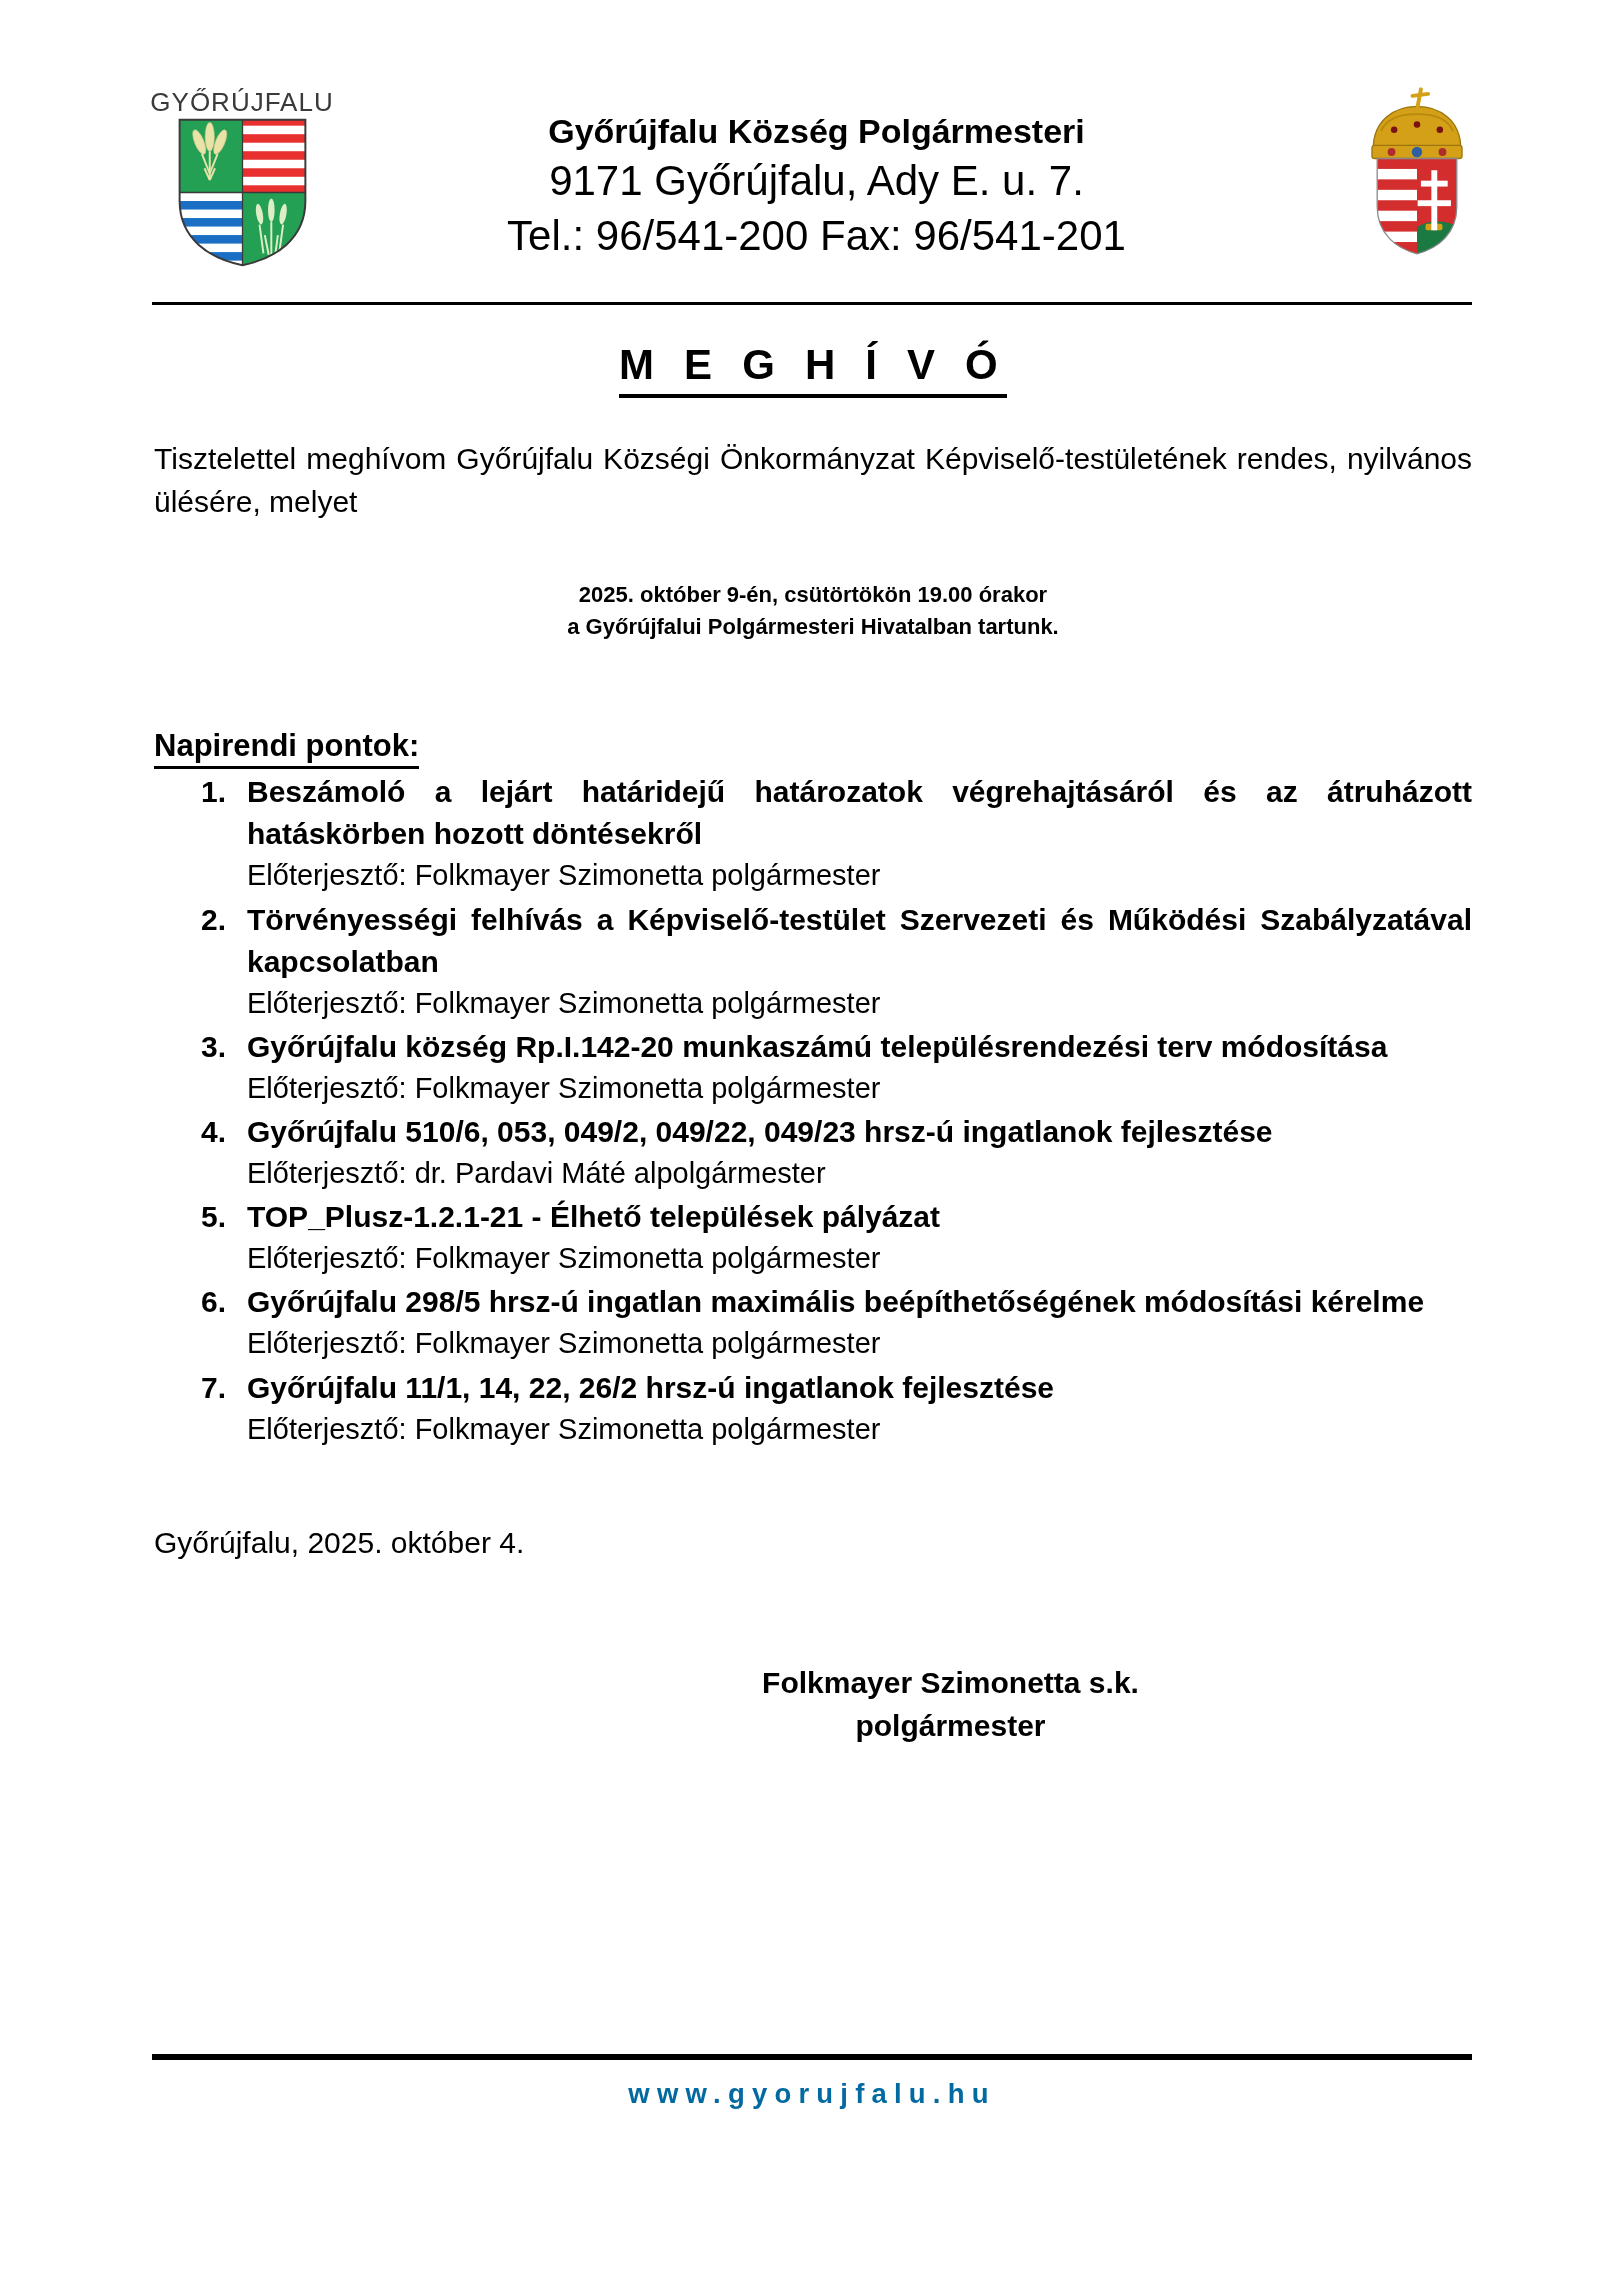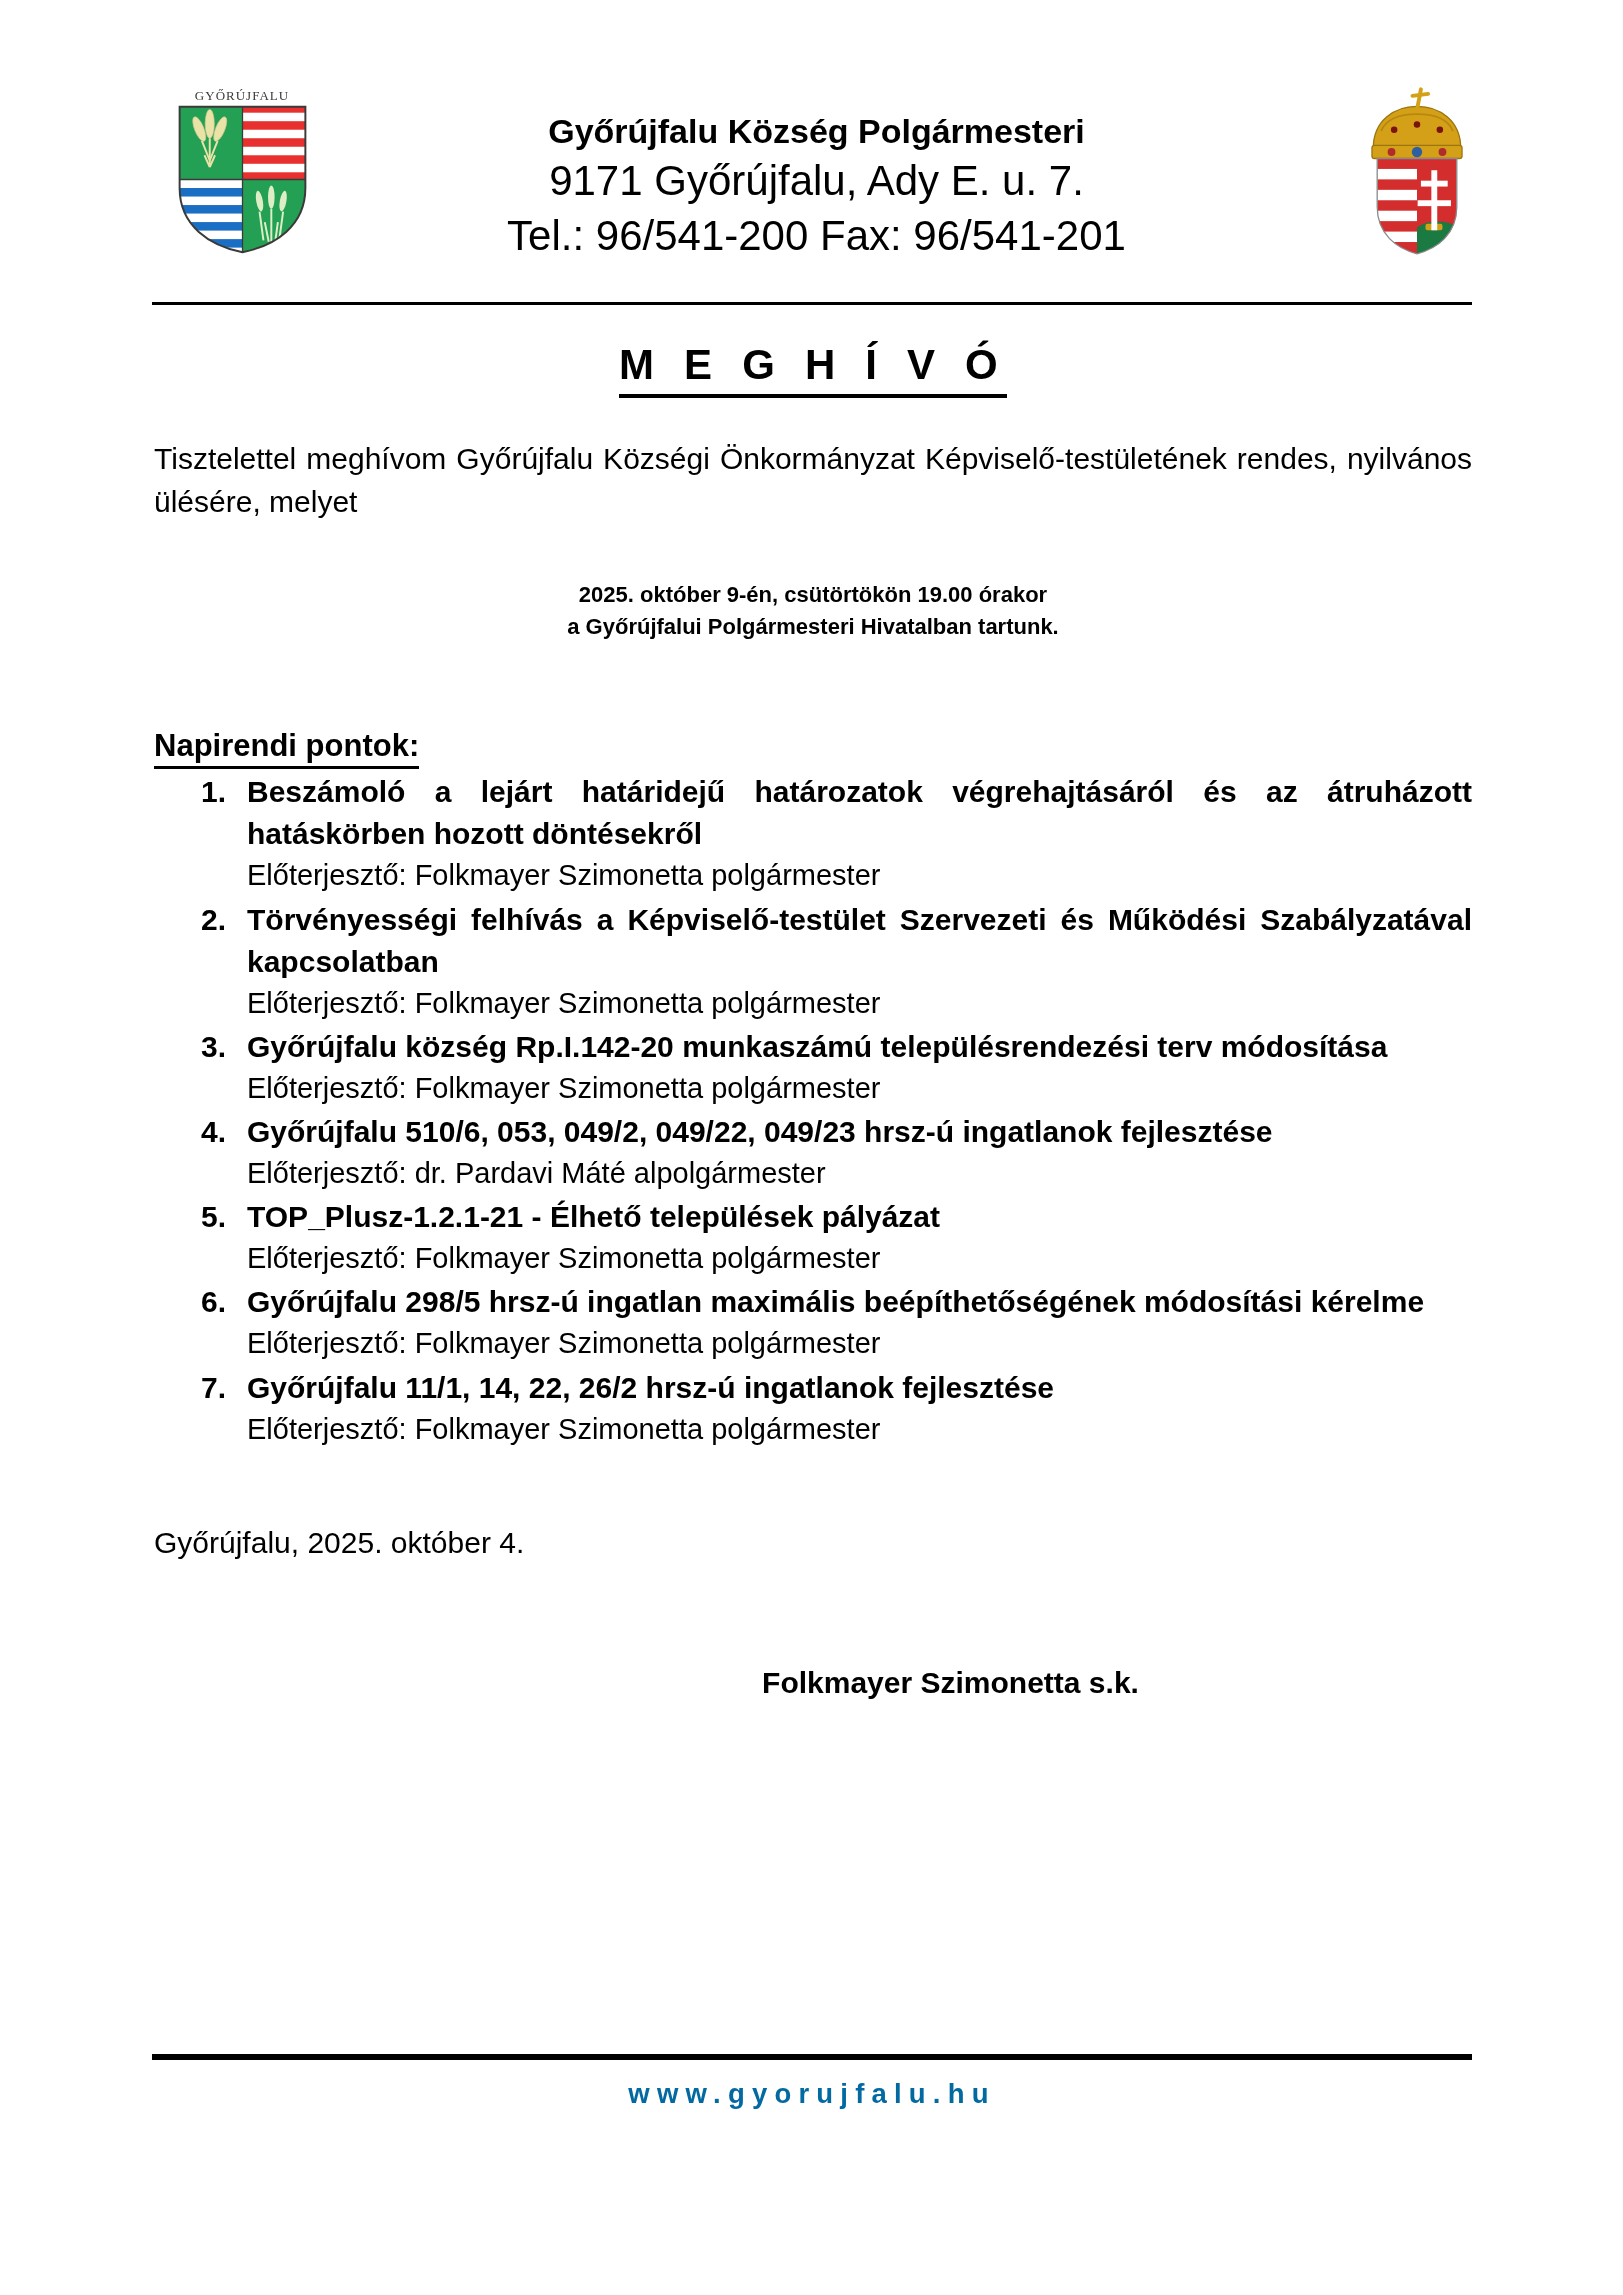--- a/index.html
+++ b/index.html
@@ -35,22 +35,22 @@
   }
   .crest-left {
     width: 216px;
     margin-left: 134px;
     display: flex;
     flex-direction: column;
     align-items: center;
     padding-top: 3.9px;
   }
   .crest-left-name {
-    font-family: Liberation Serif, serif;
-    font-size: 13px;
+    font-family: Liberation Sans, sans-serif;
+    font-size: 26px;
     letter-spacing: 1px;
     color: #3a3a3a;
     line-height: 1;
     margin-bottom: 2.6px;
   }
   .header-text {
     flex: 1;
     text-align: center;
     padding-top: 23.6px;
     margin-left: -26px;
@@ -372,20 +372,21 @@
         <span class="item-num">7.</span>
         <div class="item-title">Győrújfalu 11/1, 14, 22, 26/2 hrsz-ú ingatlanok fejlesztése</div>
         <div class="item-presenter">Előterjesztő: Folkmayer Szimonetta polgármester</div>
       </li>
     </ol>
 
     <div class="place-date">Győrújfalu, 2025. október 4.</div>
 
     <div class="signature">
       <div>Folkmayer Szimonetta s.k.</div>
+      <div>polgármester</div>
     </div>
   </div>
 
   <div class="hr-bottom"></div>
 
   <div class="footer-url" style="color: #0369a1;">www.gyorujfalu.hu</div>
 
 </div>
 
 

